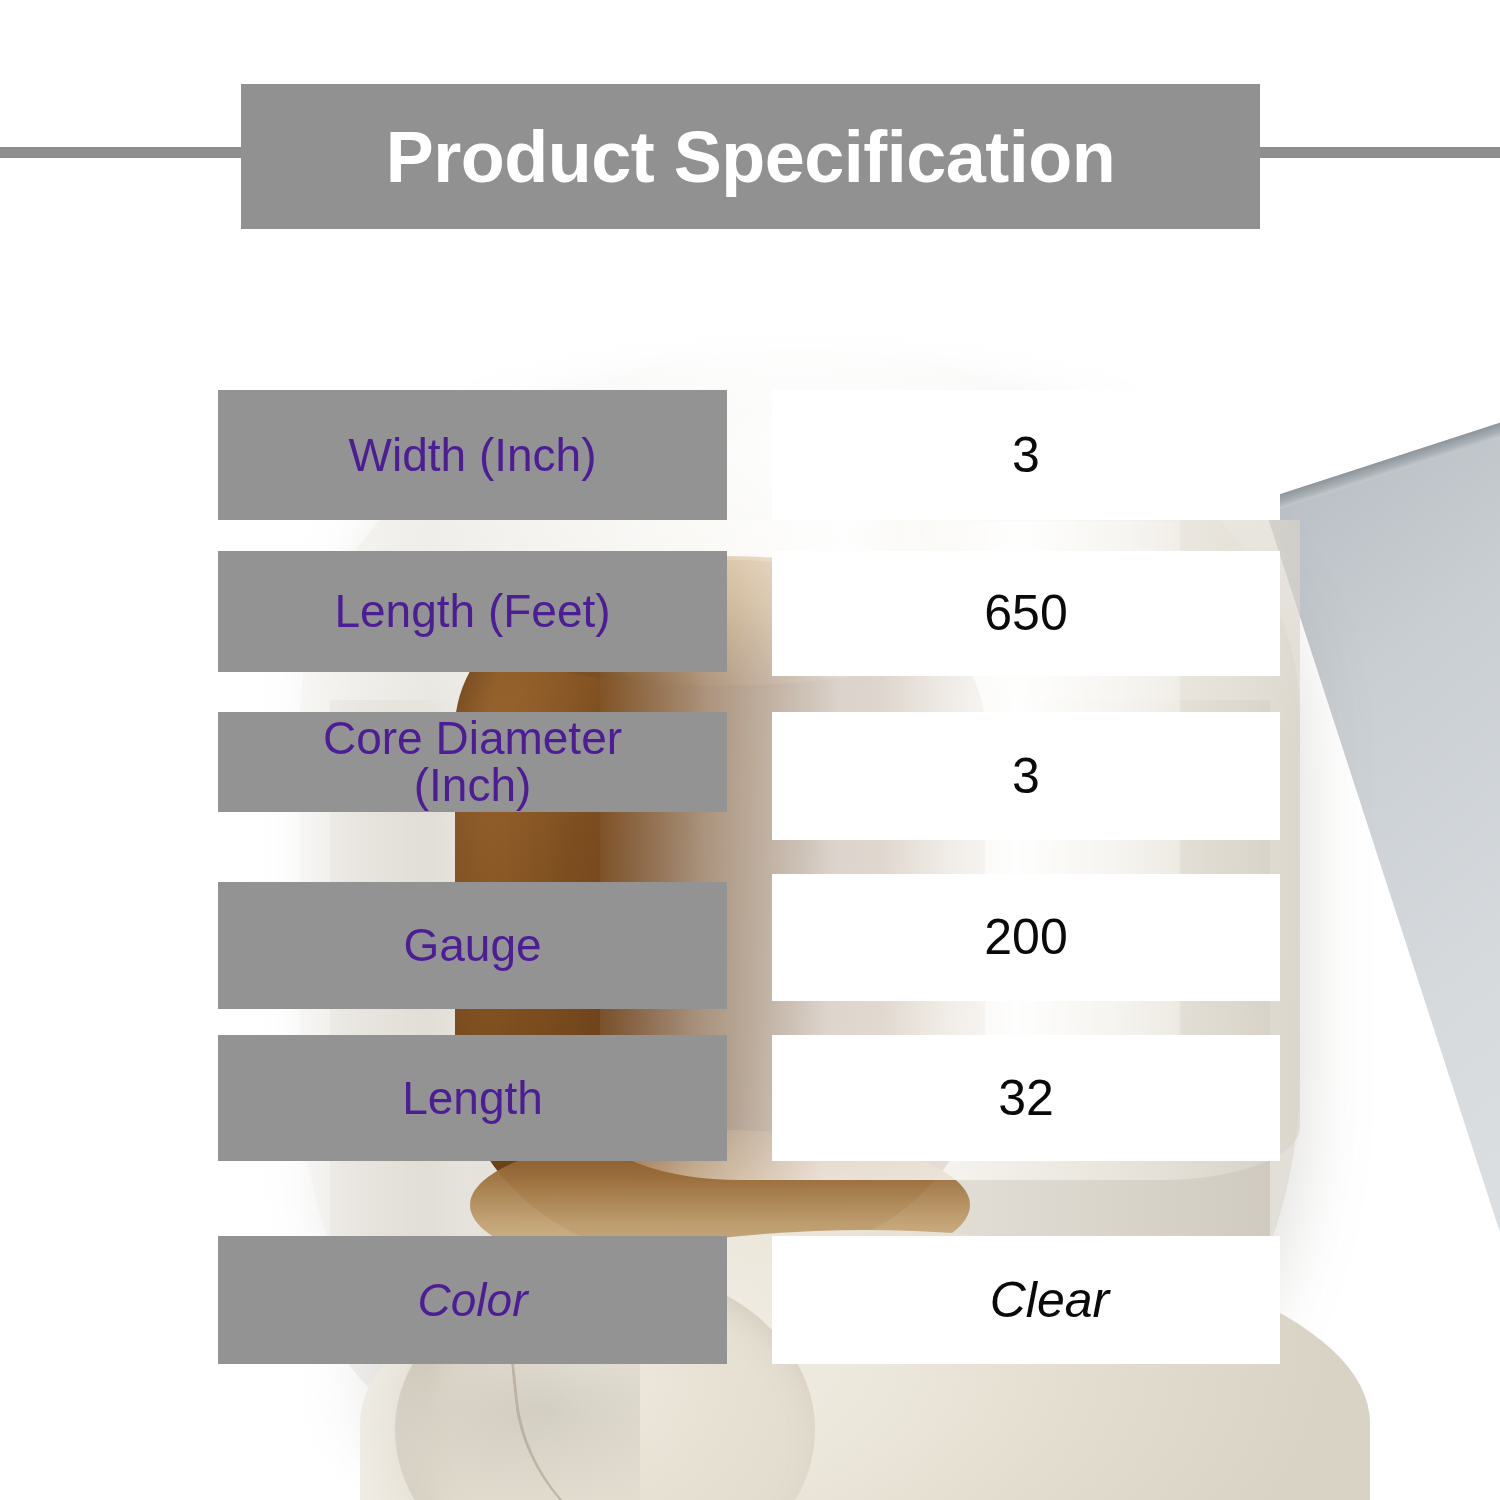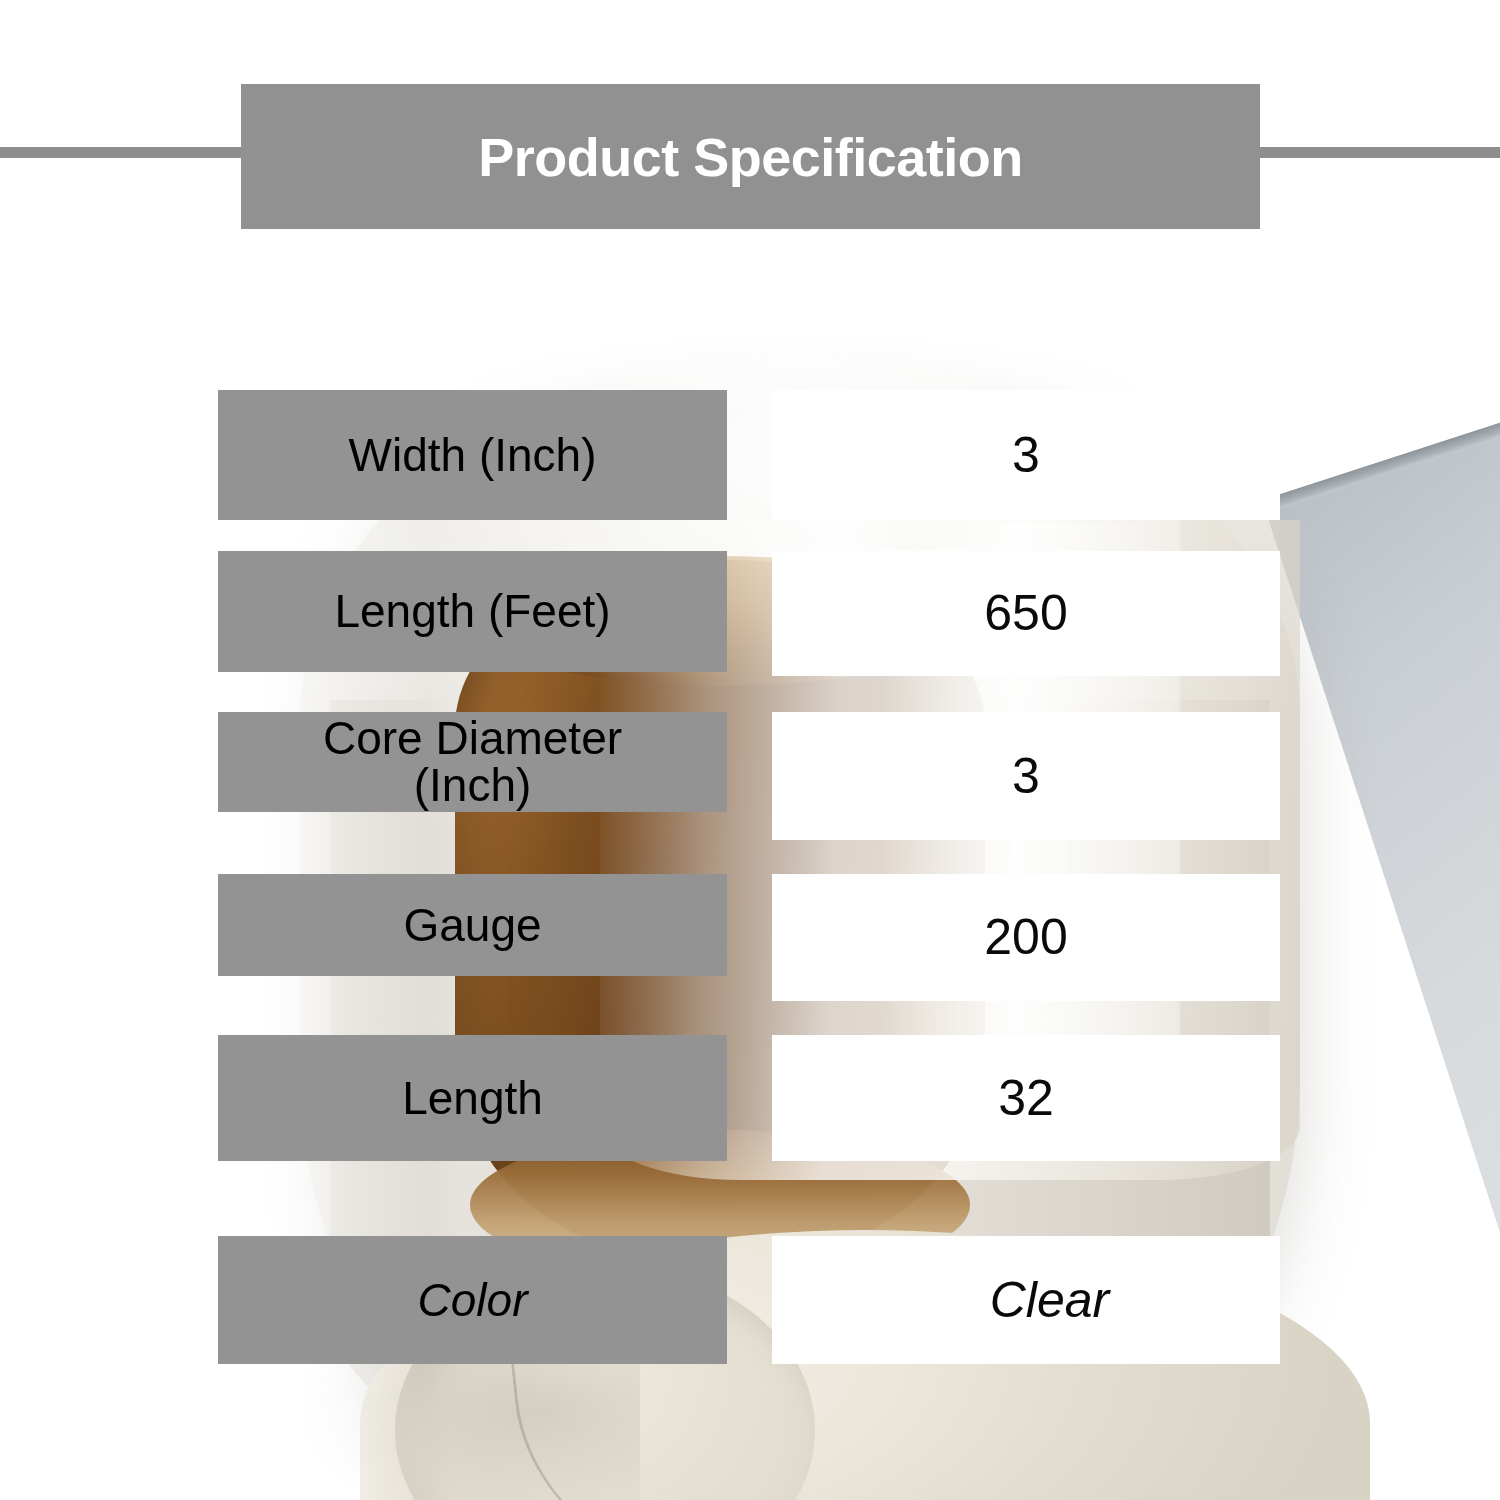--- a/index.html
+++ b/index.html
@@ -213,21 +213,21 @@
     top: 84px;
     width: 1019px;
     height: 145px;
     background: #919191;
     display: flex;
     align-items: center;
     justify-content: center;
   }
   .title-text {
     color: #ffffff;
-    font-size: 54px;
+    font-size: 72px;
     font-weight: bold;
     letter-spacing: -0.5px;
     line-height: 1;
     white-space: nowrap;
   }
 
   
   .spec-table {
     position: absolute;
     left: 0;
@@ -238,21 +238,21 @@
   .spec-row {
     position: absolute;
     left: 0;
     width: 1500px;
   }
   .spec-label {
     position: absolute;
     left: 218px;
     width: 509px;
     background: #939393;
-    color: #000000;
+    color: #4c1d95;
     display: flex;
     align-items: center;
     justify-content: center;
     text-align: center;
     font-size: 46px;
     font-weight: 300;
     line-height: 1.02;
     padding: 0 8px;
     box-sizing: border-box;
   }
@@ -306,21 +306,21 @@
       </div>
       <div class="spec-row" style="top: 551px; height: 125px;">
         <div class="spec-label" style="top: 0px; height: 121px;">Length (Feet)</div>
         <div class="spec-value" style="top: 0px; height: 125px;">650</div>
       </div>
       <div class="spec-row" style="top: 712px; height: 128px;">
         <div class="spec-label" style="top: 0px; height: 100px;">Core Diameter<br>(Inch)</div>
         <div class="spec-value" style="top: 0px; height: 128px;">3</div>
       </div>
       <div class="spec-row" style="top: 874px; height: 127px;">
-        <div class="spec-label" style="top: 0px; height: 102px;">Gauge</div>
+        <div class="spec-label" style="top: 8px; height: 127px;">Gauge</div>
         <div class="spec-value" style="top: 0px; height: 127px;">200</div>
       </div>
       <div class="spec-row" style="top: 1035px; height: 126px;">
         <div class="spec-label" style="top: 0px; height: 126px;">Length</div>
         <div class="spec-value" style="top: 0px; height: 126px;">32</div>
       </div>
       <div class="spec-row" style="top: 1236px; height: 151px; font-style: italic;">
         <div class="spec-label" style="top: 0px; height: 128px;">Color</div>
         <div class="spec-value" style="top: 0px; height: 128px; padding-left: 47px;">Clear</div>
       </div>

